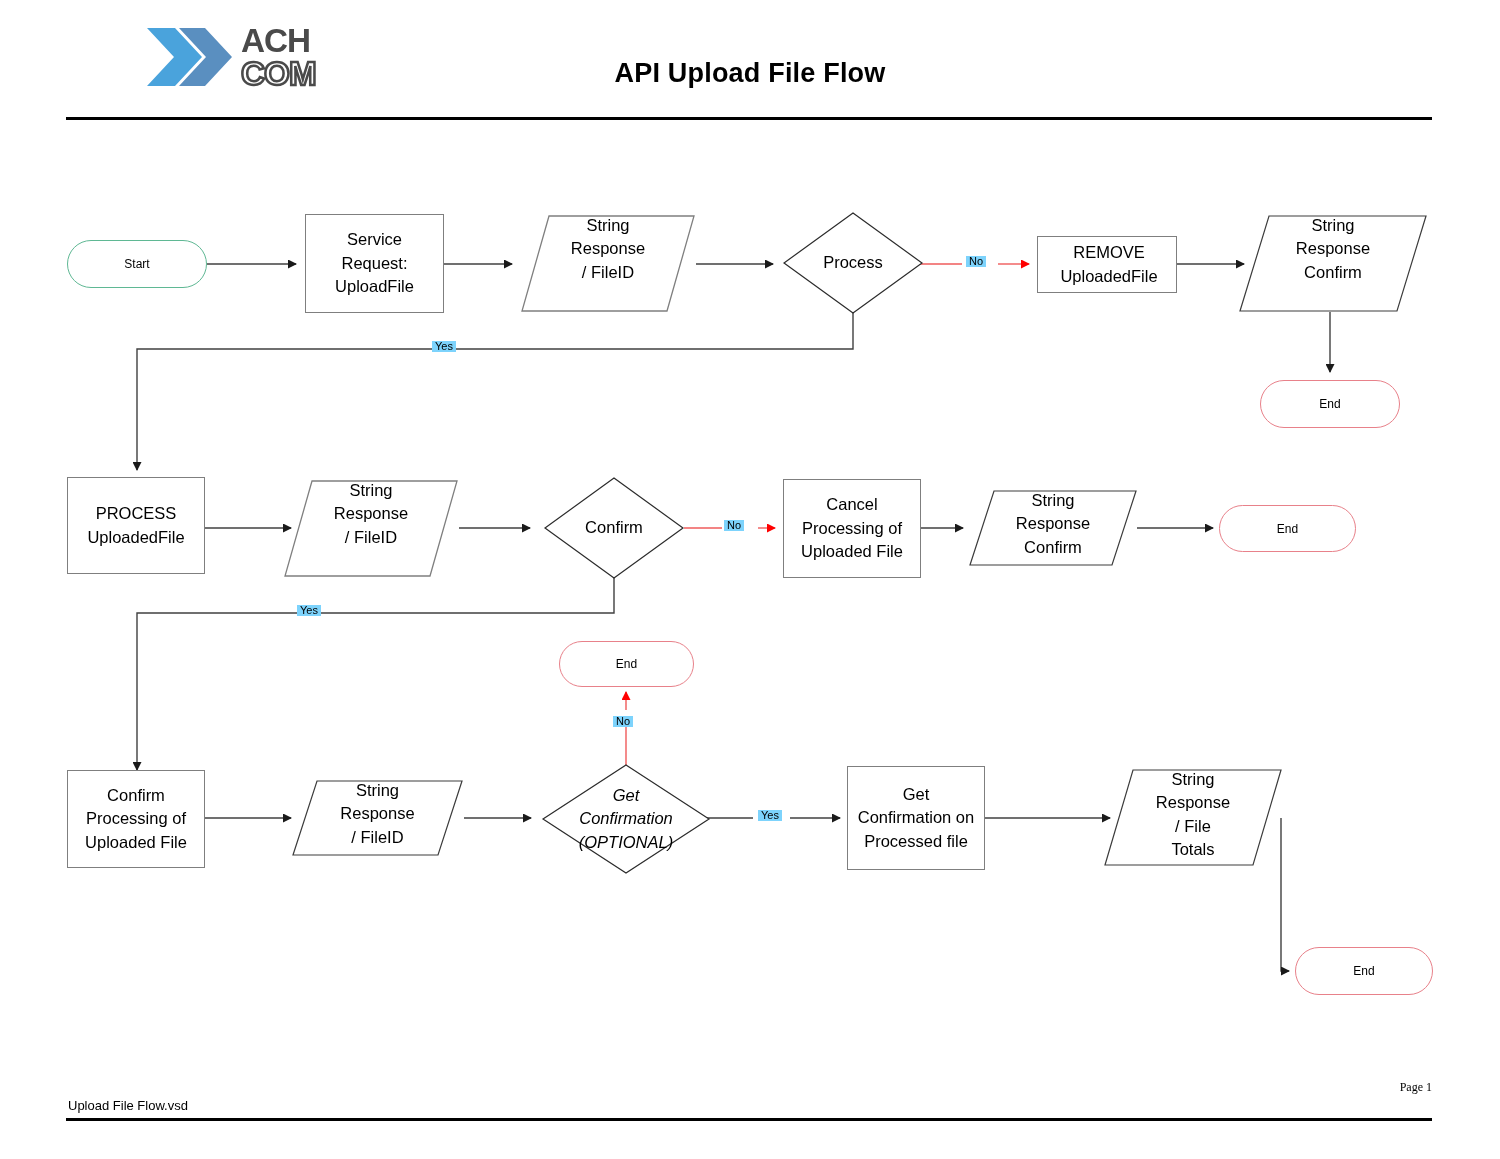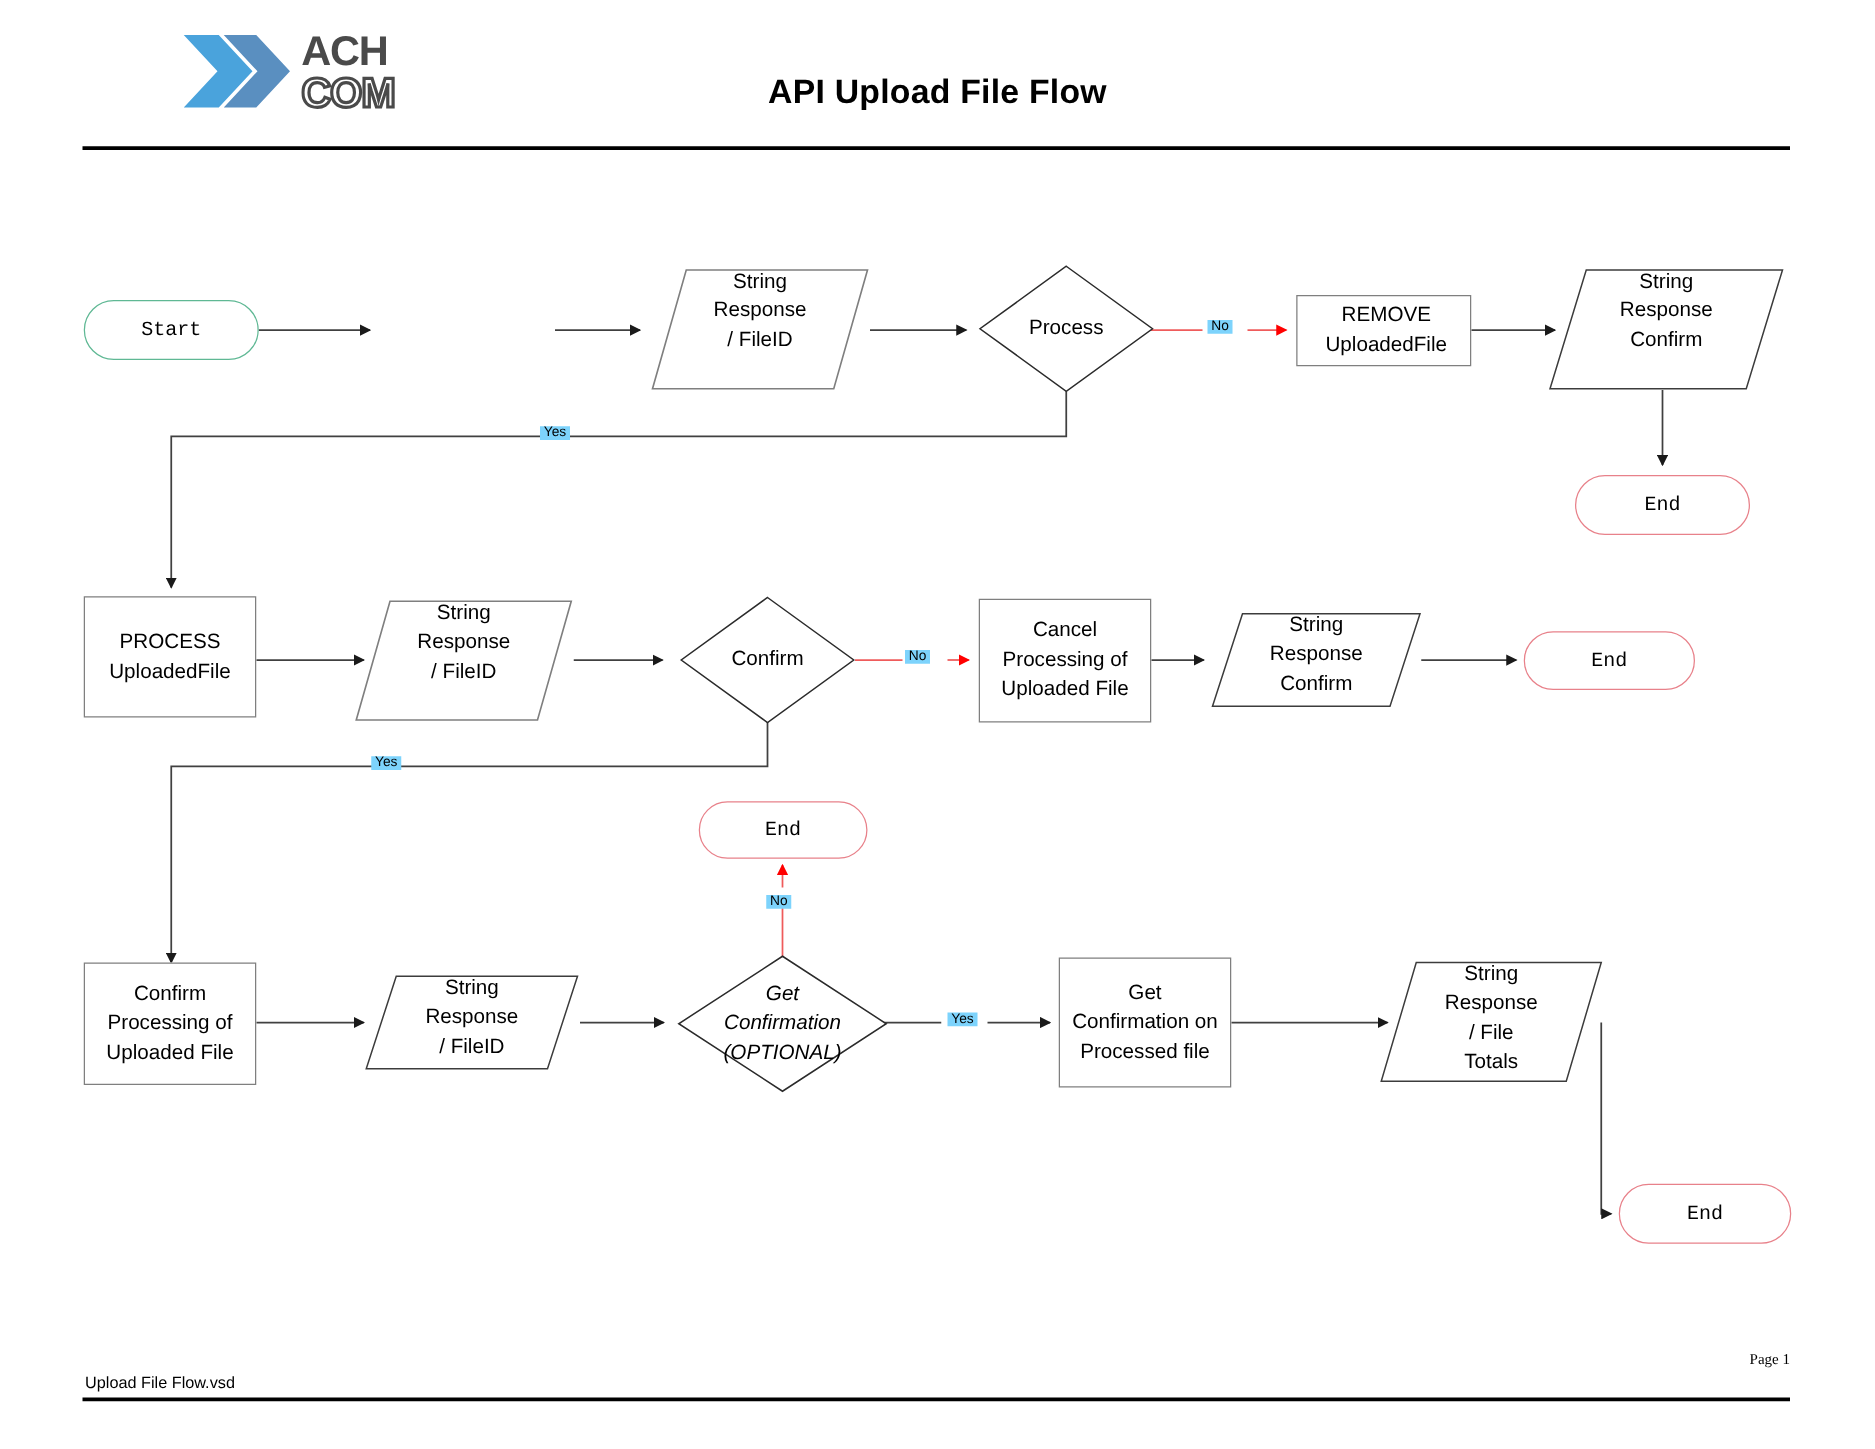--- a/index.html
+++ b/index.html
@@ -48,21 +48,21 @@
     display:flex;align-items:center;justify-content:center;
   }
   .rect .txt{font-size:16.5px;line-height:1.42;text-align:center;padding:0 6px;}
   .rect.left .txt{text-align:center;width:100%;padding-left:10px;}
 
   .term{
     border:1.4px solid #e8818a;background:#fff;border-radius:26px;
     display:flex;align-items:center;justify-content:center;
   }
   .term.start{border-color:#5fb894;}
-  .term .txt{font-size:16px;font-family:Liberation Mono, monospace;}
+  .term .txt{font-size:12px;}
 
   .para{display:block;}
   .para .txt{
     position:absolute;left:0;top:0;width:100%;height:100%;
     display:flex;flex-direction:column;align-items:center;
     font-size:16.5px;line-height:1.42;text-align:center;
   }
 
   .dia{display:block;}
   .dia .txt{
@@ -148,20 +148,26 @@
       <line x1="985" y1="818" x2="1110" y2="818" marker-end="url(#ah)"></line>
 
       <path d="M1281,818 L1281,971 L1289,971" marker-end="url(#ah)"></path>
     </g>
   </svg>
 
   <div class="node term start" style="left:67px;top:240px;width:140px;height:48px;">
     <span class="txt">Start</span>
   </div>
 
+  <div class="node rect" style="left:305px;top:214px;width:139px;height:99px;">
+    <div class="txt">
+      <div>Service Request:</div>
+      <div>UploadFile</div>
+    </div>
+  </div>
 
   <div class="node para" style="left:520px;top:214px;width:176px;height:99px;">
     <svg width="176" height="99">
       <polygon points="29,2 174,2 147,97 2,97" fill="#fff" stroke="#7f7f7f" stroke-width="1.3"></polygon>
     </svg>
     <div class="txt">
       <div>String</div>
       <div>Response</div>
       <div>/ FileID</div>
     </div>

